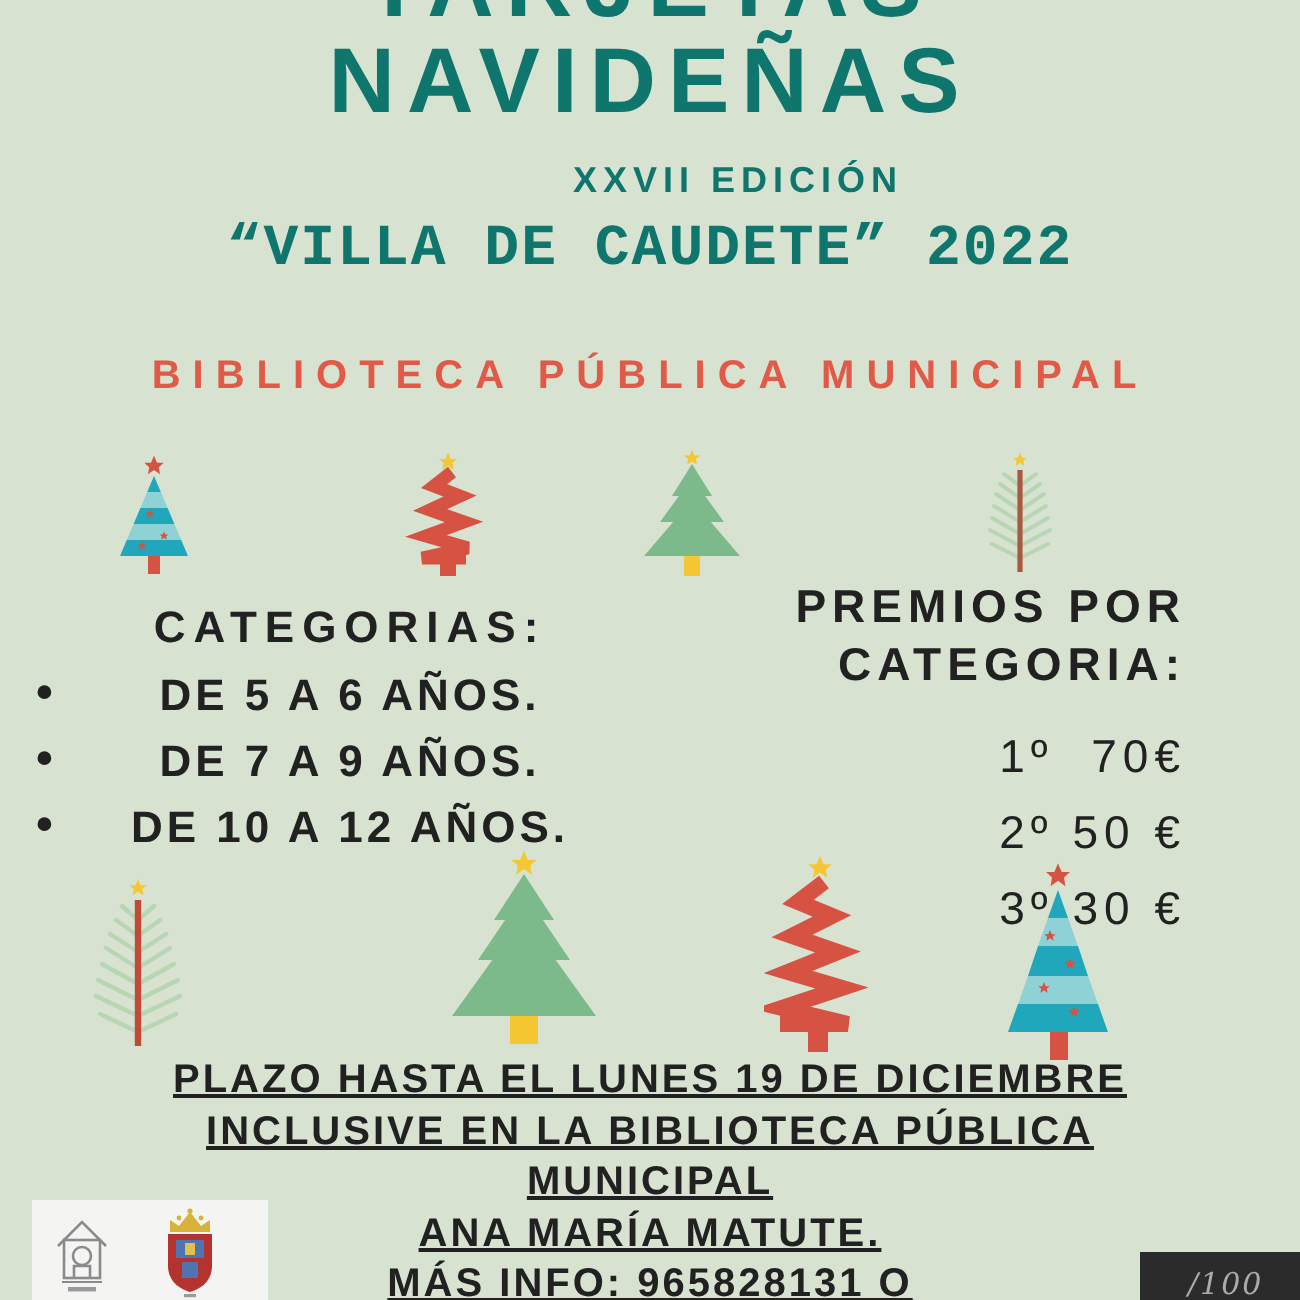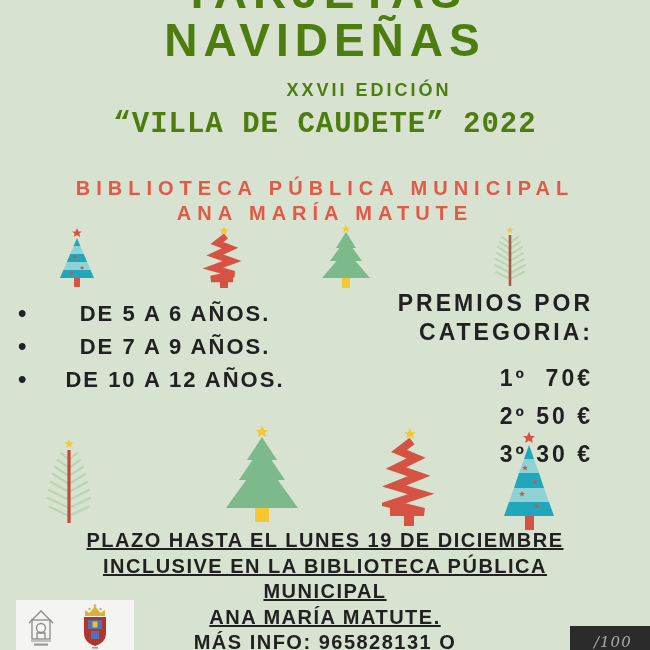--- a/index.html
+++ b/index.html
@@ -3,38 +3,38 @@
 <meta charset="utf-8">
 <style>
   html,body{margin:0;padding:0;}
   body{width:650px;height:650px;font-family:"Liberation Sans",sans-serif;}
   #poster{
     position:relative;width:650px;height:650px;overflow:hidden;
     background:#d7e2d0;color:#212121;
   }
   .abs{position:absolute;}
   .ctr{left:0;width:650px;text-align:center;}
-  .blk{font-weight:800;color:#4d7c0f;}
+  .blk{font-weight:800;color:#0f766e;}
   
   .title-cut{top:-31px;font-size:46px;letter-spacing:6px;line-height:1;}
   .title-main{top:17px;font-size:46px;letter-spacing:6px;line-height:1;}
   .edition{top:80px;font-size:18px;letter-spacing:3px;padding-left:44px;}
   .subtitle{top:108px;font-size:29px;letter-spacing:1px;font-family:Liberation Mono, monospace;}
   
   .org1{top:177px;font-size:20px;letter-spacing:6px;color:#e05a47;font-weight:800;}
   .org2{top:202px;font-size:20px;letter-spacing:6px;color:#e05a47;font-weight:800;}
   
   .categories{left:10px;top:301px;width:330px;text-align:center;}
   .cat-heading{font-size:22px;letter-spacing:4px;font-weight:800;margin-bottom:8px;}
   .cat-item{position:relative;font-size:22px;letter-spacing:2px;font-weight:800;margin-bottom:7px;}
   .cat-item .bullet{position:absolute;left:8px;top:-2px;font-size:24px;}
   
   .prizes{left:358px;top:289px;width:235px;text-align:right;}
   .prize-heading{font-size:23px;letter-spacing:3px;font-weight:800;line-height:1.25;}
-  .prize-item{font-size:23px;letter-spacing:3px;font-weight:700;margin-top:11px;white-space:pre;}
+  .prize-item{font-size:23px;letter-spacing:3px;font-weight:400;margin-top:11px;white-space:pre;}
   .prize-item.first{margin-top:18px;}
   
   .deadline{top:528px;}
   .deadline div{font-size:20px;letter-spacing:1.5px;font-weight:800;line-height:25.5px;text-decoration:underline;}
   
   .logo-box{left:16px;top:600px;width:118px;height:56px;background:#f4f4f2;}
   .logo-box svg{position:absolute;}
   .logo-house{left:8px;top:6px;}
   .logo-crest{left:64px;top:3px;}
   
@@ -49,21 +49,20 @@
 <body>
 
 <div id="poster">
 
   <div class="abs ctr blk title-cut">TARJETAS</div>
   <div class="abs ctr blk title-main">NAVIDEÑAS</div>
   <div class="abs ctr blk edition">XXVII EDICIÓN</div>
   <div class="abs ctr blk subtitle">“VILLA DE CAUDETE” 2022</div>
 
   <div class="abs ctr org1">BIBLIOTECA PÚBLICA MUNICIPAL</div>
-  <div class="abs ctr org2">ANA MARÍA MATUTE</div>
 
   <svg class="abs" style="left:56px;top:226px" width="42" height="62" viewBox="0 0 42 62">
     <path d="M0,-6L1.76,-1.85L5.71,-1.85L2.85,0.7L3.53,4.85L0,2.3L-3.53,4.85L-2.85,0.7L-5.71,-1.85L-1.76,-1.85Z" transform="translate(21,7) scale(0.85)" fill="#d65243"></path>
     <polygon points="21,12 24.4,20 17.6,20" fill="#20a7bb"></polygon>
     <polygon points="17.6,20 24.4,20 27.8,28 14.2,28" fill="#8fd2d5"></polygon>
     <polygon points="14.2,28 27.8,28 31.2,36 10.8,36" fill="#20a7bb"></polygon>
     <polygon points="10.8,36 31.2,36 34.6,44 7.4,44" fill="#8fd2d5"></polygon>
     <polygon points="7.4,44 34.6,44 38,52 4,52" fill="#20a7bb"></polygon>
     <path d="M0,-6L1.76,-1.85L5.71,-1.85L2.85,0.7L3.53,4.85L0,2.3L-3.53,4.85L-2.85,0.7L-5.71,-1.85L-1.76,-1.85Z" transform="translate(19,31) scale(0.38)" fill="#d65243"></path>
     <path d="M0,-6L1.76,-1.85L5.71,-1.85L2.85,0.7L3.53,4.85L0,2.3L-3.53,4.85L-2.85,0.7L-5.71,-1.85L-1.76,-1.85Z" transform="translate(26,42) scale(0.38)" fill="#d65243"></path>
@@ -87,20 +86,21 @@
 
   <svg class="abs" style="left:490px;top:224px" width="40" height="64" viewBox="0 0 40 64">
     <path d="M0,-6L1.76,-1.85L5.71,-1.85L2.85,0.7L3.53,4.85L0,2.3L-3.53,4.85L-2.85,0.7L-5.71,-1.85L-1.76,-1.85Z" transform="translate(20,6) scale(0.6)" fill="#f4c733"></path>
     <g stroke="#b9d6b4" stroke-width="2" stroke-linecap="round">
       <path d="M20,19L12,13 M20,19L28,13 M20,25L10,18 M20,25L30,18 M20,31L8,23 M20,31L32,23 M20,37L7,29 M20,37L33,29 M20,43L6,35 M20,43L34,35 M20,49L5,41 M20,49L35,41 M20,55L6,48 M20,55L34,48"></path>
     </g>
     <line x1="20" y1="11" x2="20" y2="62" stroke="#a85a40" stroke-width="2.6"></line>
   </svg>
 
   <div class="abs categories">
+    <div class="cat-heading">CATEGORIAS:</div>
     <div class="cat-item">
       <span class="bullet">•</span>
       <span>DE 5 A 6 AÑOS.</span>
     </div>
     <div class="cat-item">
       <span class="bullet">•</span>
       <span>DE 7 A 9 AÑOS.</span>
     </div>
     <div class="cat-item">
       <span class="bullet">•</span>

